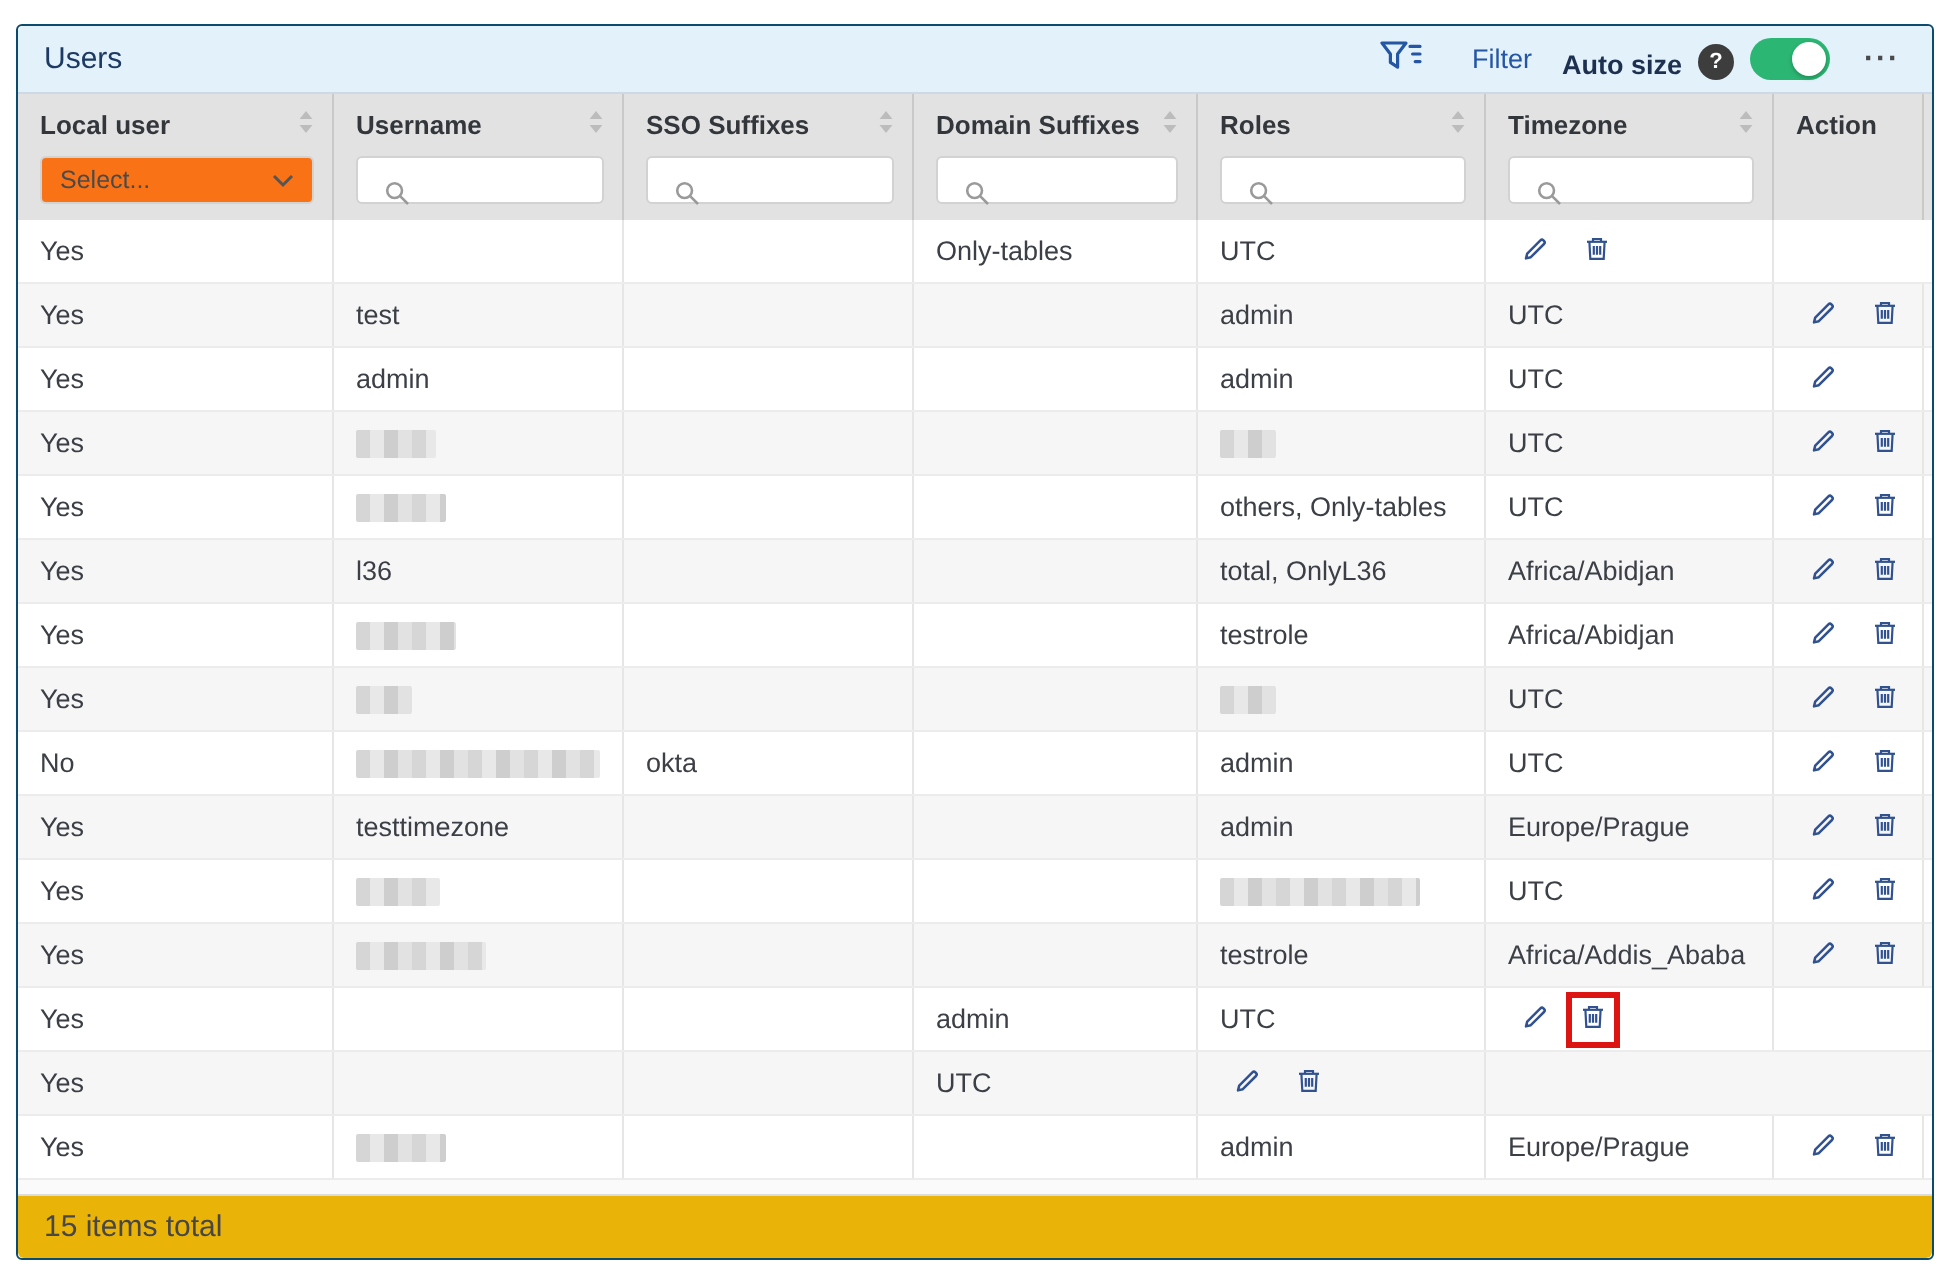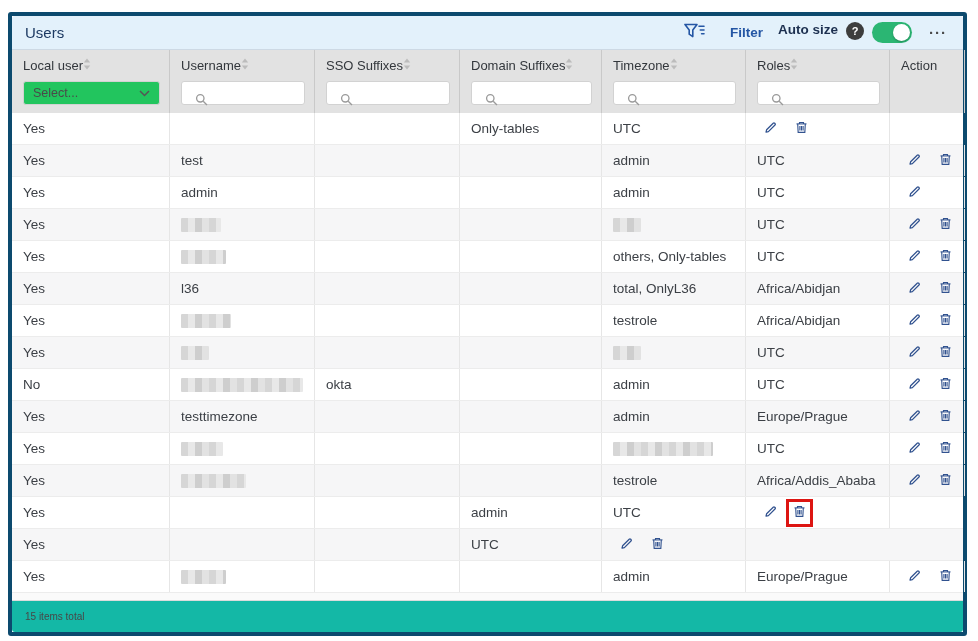--- a/index.html
+++ b/index.html
@@ -5,81 +5,81 @@
   * { box-sizing: border-box; margin: 0; padding: 0; }
   html, body { width: 978px; height: 641px; background: #fff;
     font-family: "Liberation Sans", sans-serif; overflow: hidden; }
   :root {
     --accent-blue: #2456a4;
     --icon-navy: #31528f;
     --toggle-green: #2bb673;
     --highlight-red: #dd1512;
   }
   .panel { position: absolute; left: 8px; top: 12px; width: 959px;
-    border: 4px solid #0c4a6e; border-radius: 3px; background: #fff; }
+    border: 1px solid #0c4a6e; border-radius: 3px; background: #fff; }
 
   
   .titlebar { height: 34px; background: #e3f1fb; border-bottom: 1px solid #cdd9e4;
     border-radius: 3px 3px 0 0; display: flex; align-items: center;
     justify-content: space-between; padding: 0 14px 0 13px; }
   .title { font-size: 15px; color: #1d3a63; }
   .toolbar { display: flex; align-items: center; gap: 15px; }
   .filter-btn { display: flex; align-items: center; gap: 25px; cursor: pointer;
-    color: var(--accent-blue); font-size: 13.5px; font-weight: 700; background: none; border: none;
+    color: var(--accent-blue); font-size: 13.5px; font-weight: 400; background: none; border: none;
     font-family: inherit; }
-  .autosize-group { display: flex; align-items: flex-start; gap: 8px; }
+  .autosize-group { display: flex; align-items: flex-end; gap: 8px; }
   .autosize-label { color: #1d3050; font-size: 13.5px; font-weight: 700; }
   .help-badge { width: 18px; height: 18px; border-radius: 50%; background: #3d3d3d;
     color: #fff; font-size: 11px; font-weight: 700; display: flex; align-items: center;
     justify-content: center; cursor: pointer; }
   .toggle { width: 40px; height: 21px; border-radius: 11px; background: var(--toggle-green);
     position: relative; cursor: pointer; }
   .toggle .knob { position: absolute; top: 2px; right: 2px; width: 17px; height: 17px;
     border-radius: 50%; background: #fff; box-shadow: 0 1px 2px rgba(0,0,0,.25); }
   .menu-dots { color: #4a4a4a; font-size: 15px; font-weight: 700; letter-spacing: 1px;
     cursor: pointer; background: none; border: none; line-height: 1; padding: 0 2px; }
 
   
   .grid-row { display: grid; grid-template-columns: 158px 145px 145px 142px 144px 144px 75px 6px; }
 
   
   .thead { background: #e2e2e2; }
   .hcell { border-right: 1px solid #c9c9c9; }
   .hcell.filler, .hcell:last-child { border-right: none; }
-  .hlabel { height: 30px; display: flex; align-items: center; 
-    padding: 0 9px 0 11px; font-size: 13px; font-weight: 400; color: #33373c; cursor: pointer; }
+  .hlabel { height: 30px; display: flex; align-items: center; justify-content: space-between;
+    padding: 0 9px 0 11px; font-size: 13px; font-weight: 700; color: #33373c; cursor: pointer; }
   .hfilter { height: 33px; padding: 1px 9px 0 11px; }
   .search-wrap { position: relative; }
   .search-wrap svg { position: absolute; left: 7px; top: 6px; pointer-events: none; }
   .search-input { width: 100%; height: 24px; border: 1px solid #d2d2d2; border-radius: 3px;
     background: #fff; padding: 0 6px 0 25px; font-size: 12.5px; font-family: inherit; color: #333; }
   .select-box { width: 100%; height: 24px; border: 1px solid #d2d2d2; border-radius: 3px;
-    background: #22c55e; display: flex; align-items: center; justify-content: space-between;
+    background: #f97316; display: flex; align-items: center; justify-content: space-between;
     padding: 0 9px 0 9px; font-size: 12.5px; color: #4a4a4a; cursor: pointer; }
 
   
   .trow { height: 32px; border-bottom: 1px solid #ececec; background: #fff; }
   .trow.alt { background: #f6f6f7; }
   .tcell { display: flex; align-items: center; padding: 0 8px 0 11px; font-size: 13.5px;
     color: #3c4046; border-right: 1px solid #e6e6e6; overflow: hidden; white-space: nowrap; }
   .tcell.filler { border-right: none; padding: 0; }
   .redacted { display: inline-block; height: 14px; border-radius: 1px;
     background-image:
       repeating-linear-gradient(90deg, #d6d6d6 0 7px, #e8e8e8 7px 14px, #cecece 14px 21px, #e2e2e2 21px 28px),
       repeating-linear-gradient(0deg, rgba(255,255,255,.45) 0 7px, rgba(110,110,110,.14) 7px 14px); }
   .actions { gap: 13px; padding-left: 15px; }
   .abtn { background: none; border: none; cursor: pointer; padding: 0; width: 18px; height: 18px;
     display: flex; align-items: center; justify-content: center; color: var(--icon-navy); }
   .abtn.hl { width: auto; height: auto; border: 3px solid var(--highlight-red);
     padding: 2px 3px; margin: -5px -6px -5px -6px; }
 
   
   .gap-strip { height: 8px; background: #fafafa; border-bottom: 1px solid #dcdcdc; }
-  .tfoot { height: 31px; background: #14b8a6; display: flex; align-items: center;
-    padding: 0 13px; font-size: 10px; color: #474747; border-radius: 0 0 3px 3px; }
+  .tfoot { height: 31px; background: #eab308; display: flex; align-items: center;
+    padding: 0 13px; font-size: 15px; color: #474747; border-radius: 0 0 3px 3px; }
 </style>
 </head>
 <body>
 
 <div class="panel">
 
   <div class="titlebar">
     <span class="title">Users</span>
     <div class="toolbar">
       <button class="filter-btn">
@@ -166,38 +166,38 @@
           <div class="search-wrap"><span style="position: absolute; left: 7px; top: 6px;">
               <svg width="13" height="13" viewBox="0 0 13 13" fill="none" stroke="#9a9a9a" stroke-width="1.3">
                 <circle cx="5.3" cy="5.3" r="3.7"></circle>
                 <path d="M8.2 8.2 L12 12"></path>
               </svg>
             </span><input class="search-input" type="text" placeholder="" style=""></div>
         </div>
       </div>
       <div class="hcell">
         <div class="hlabel">
-          <span>Timezone</span>
+          <span>Roles</span>
           <span><svg width="8" height="12" viewBox="0 0 8 12">
               <path d="M4 .5 L7.2 4.5 H.8 Z" fill="#bcbcbc"></path>
               <path d="M4 11.5 L.8 7.5 H7.2 Z" fill="#bcbcbc"></path>
             </svg></span>
         </div>
         <div class="hfilter">
           <div class="search-wrap"><span style="position: absolute; left: 7px; top: 6px;">
               <svg width="13" height="13" viewBox="0 0 13 13" fill="none" stroke="#9a9a9a" stroke-width="1.3">
                 <circle cx="5.3" cy="5.3" r="3.7"></circle>
                 <path d="M8.2 8.2 L12 12"></path>
               </svg>
             </span><input class="search-input" type="text" placeholder="" style=""></div>
         </div>
       </div>
       <div class="hcell">
         <div class="hlabel">
-          <span>Roles</span>
+          <span>Timezone</span>
           <span><svg width="8" height="12" viewBox="0 0 8 12">
               <path d="M4 .5 L7.2 4.5 H.8 Z" fill="#bcbcbc"></path>
               <path d="M4 11.5 L.8 7.5 H7.2 Z" fill="#bcbcbc"></path>
             </svg></span>
         </div>
         <div class="hfilter">
           <div class="search-wrap"><span style="position: absolute; left: 7px; top: 6px;">
               <svg width="13" height="13" viewBox="0 0 13 13" fill="none" stroke="#9a9a9a" stroke-width="1.3">
                 <circle cx="5.3" cy="5.3" r="3.7"></circle>
                 <path d="M8.2 8.2 L12 12"></path>

